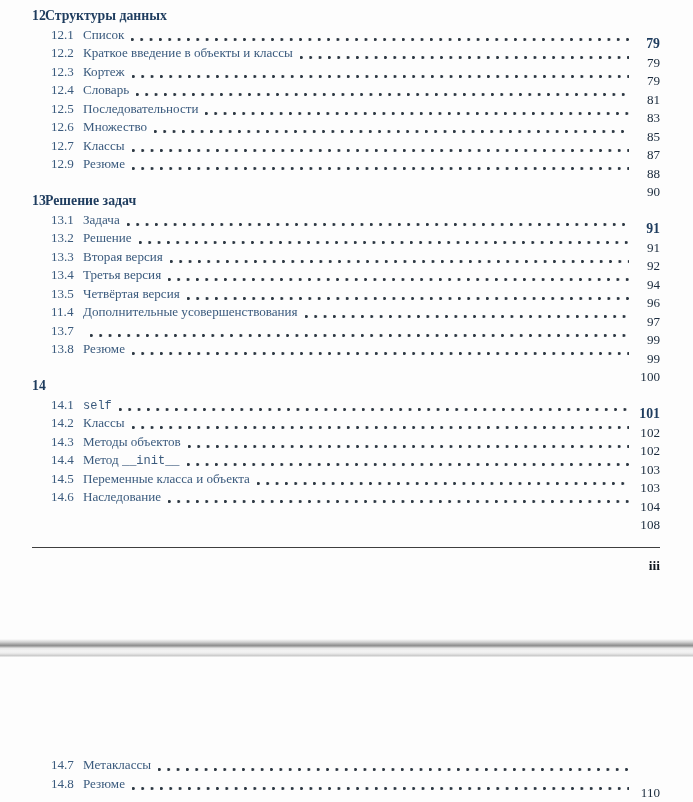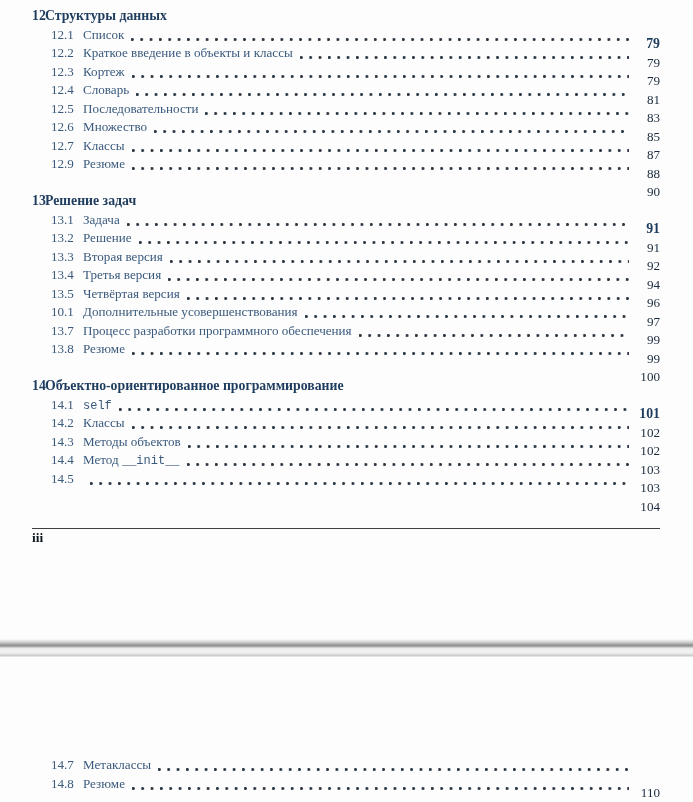--- a/index.html
+++ b/index.html
@@ -42,21 +42,21 @@
     flex:1 1 auto;
     margin:0 5px 0 7px;
     background-image:radial-gradient(circle at 1.3px 1.3px, var(--c-dot) 1.1px, transparent 1.65px);
     background-size:9.35px 2.6px;
     background-repeat:repeat-x;
     background-position:0 12.2px;
   }
   .pagenum{ flex:0 0 auto; min-width:26px; text-align:right; color:var(--c-pagenum);margin-top:28px; }
   .chapter-row .pagenum{ color:var(--c-chapter); }
   .footrule{ margin-top:40px; border:none; border-top:1.5px solid var(--c-rule); }
-  .footer-row{ font-weight:bold; font-size:13.5px;
+  .footer-row{ margin-top:9px; text-align:right; font-weight:bold; font-size:13.5px;
                line-height:18.5px; color:var(--c-footer); }
 </style>
 </head>
 <body>
 
 <div class="page page-1">
   <div class="toc">
       <div class="chapter-block">
         <div class="row chapter-row">
           <span class="num">12</span>
@@ -144,42 +144,40 @@
           <span class="dots"></span>
           <span class="pagenum">96</span>
         </div>
         <div class="row section-row">
           <span class="num">13.5</span>
           <span class="title"><span class="t-part">Четвёртая версия</span></span>
           <span class="dots"></span>
           <span class="pagenum">97</span>
         </div>
         <div class="row section-row">
-          <span class="num">10.1</span>
+          <span class="num">11.4</span>
           <span class="title"><span class="t-part">Дополнительные усовершенствования</span></span>
           <span class="dots"></span>
           <span class="pagenum">99</span>
         </div>
         <div class="row section-row">
           <span class="num">13.7</span>
-          <span class="title"><span class="t-part">Процесс разработки программного обеспечения</span></span>
           <span class="dots"></span>
           <span class="pagenum">99</span>
         </div>
         <div class="row section-row">
           <span class="num">13.8</span>
           <span class="title"><span class="t-part">Резюме</span></span>
           <span class="dots"></span>
           <span class="pagenum">100</span>
         </div>
       </div>
       <div class="chapter-block">
         <div class="row chapter-row">
           <span class="num">14</span>
-          <span class="title"><span class="t-part">Объектно-ориентированное программирование</span></span>
           <span class="spacer"></span>
           <span class="pagenum">101</span>
         </div>
         <div class="row section-row">
           <span class="num">14.1</span>
           <span class="title"><span class="t-part mono">self</span></span>
           <span class="dots"></span>
           <span class="pagenum">102</span>
         </div>
         <div class="row section-row">
@@ -195,22 +193,29 @@
           <span class="pagenum">103</span>
         </div>
         <div class="row section-row">
           <span class="num">14.4</span>
           <span class="title"><span class="t-part">Метод </span><span class="t-part mono">__init__</span></span>
           <span class="dots"></span>
           <span class="pagenum">103</span>
         </div>
         <div class="row section-row">
           <span class="num">14.5</span>
+          <span class="title"><span class="t-part">Переменные класса и объекта</span></span>
           <span class="dots"></span>
           <span class="pagenum">104</span>
+        </div>
+        <div class="row section-row">
+          <span class="num">14.6</span>
+          <span class="title"><span class="t-part">Наследование</span></span>
+          <span class="dots"></span>
+          <span class="pagenum">108</span>
         </div>
       </div>
     </div>
   <hr class="footrule">
   <div class="footer-row">iii</div>
 </div>
 
 <div class="page-separator"></div>
 
 <div class="page page-2">

